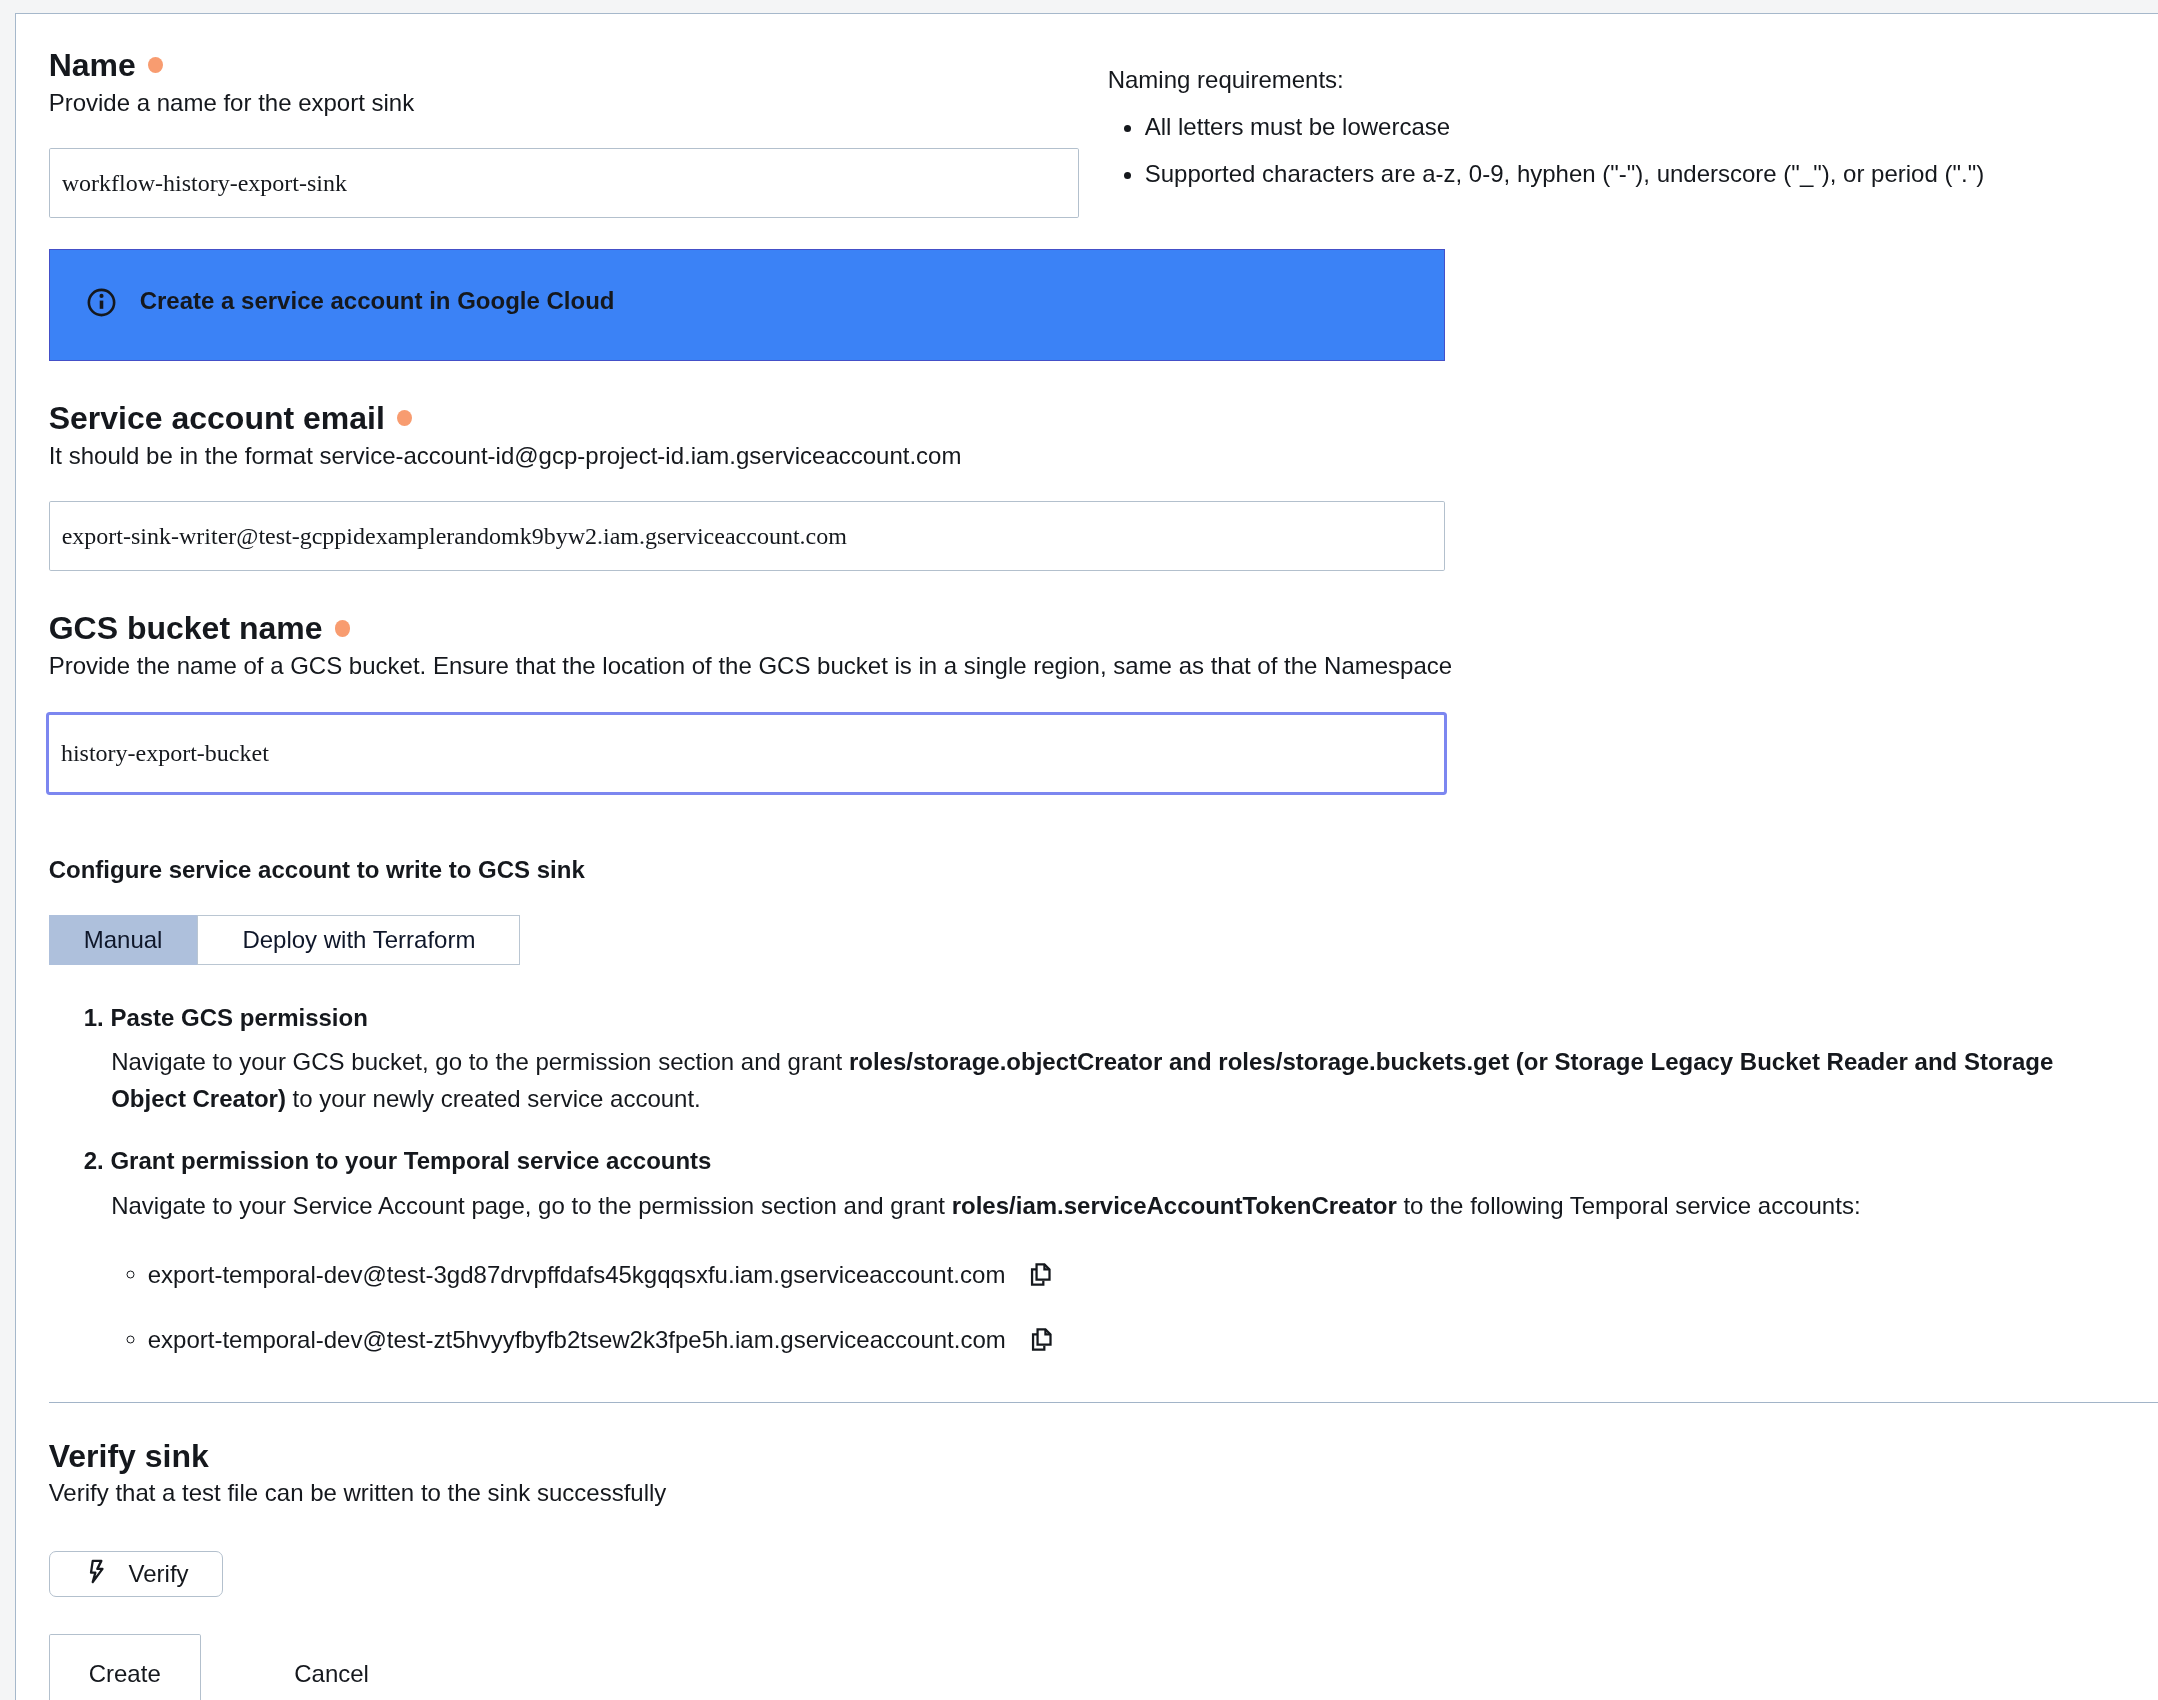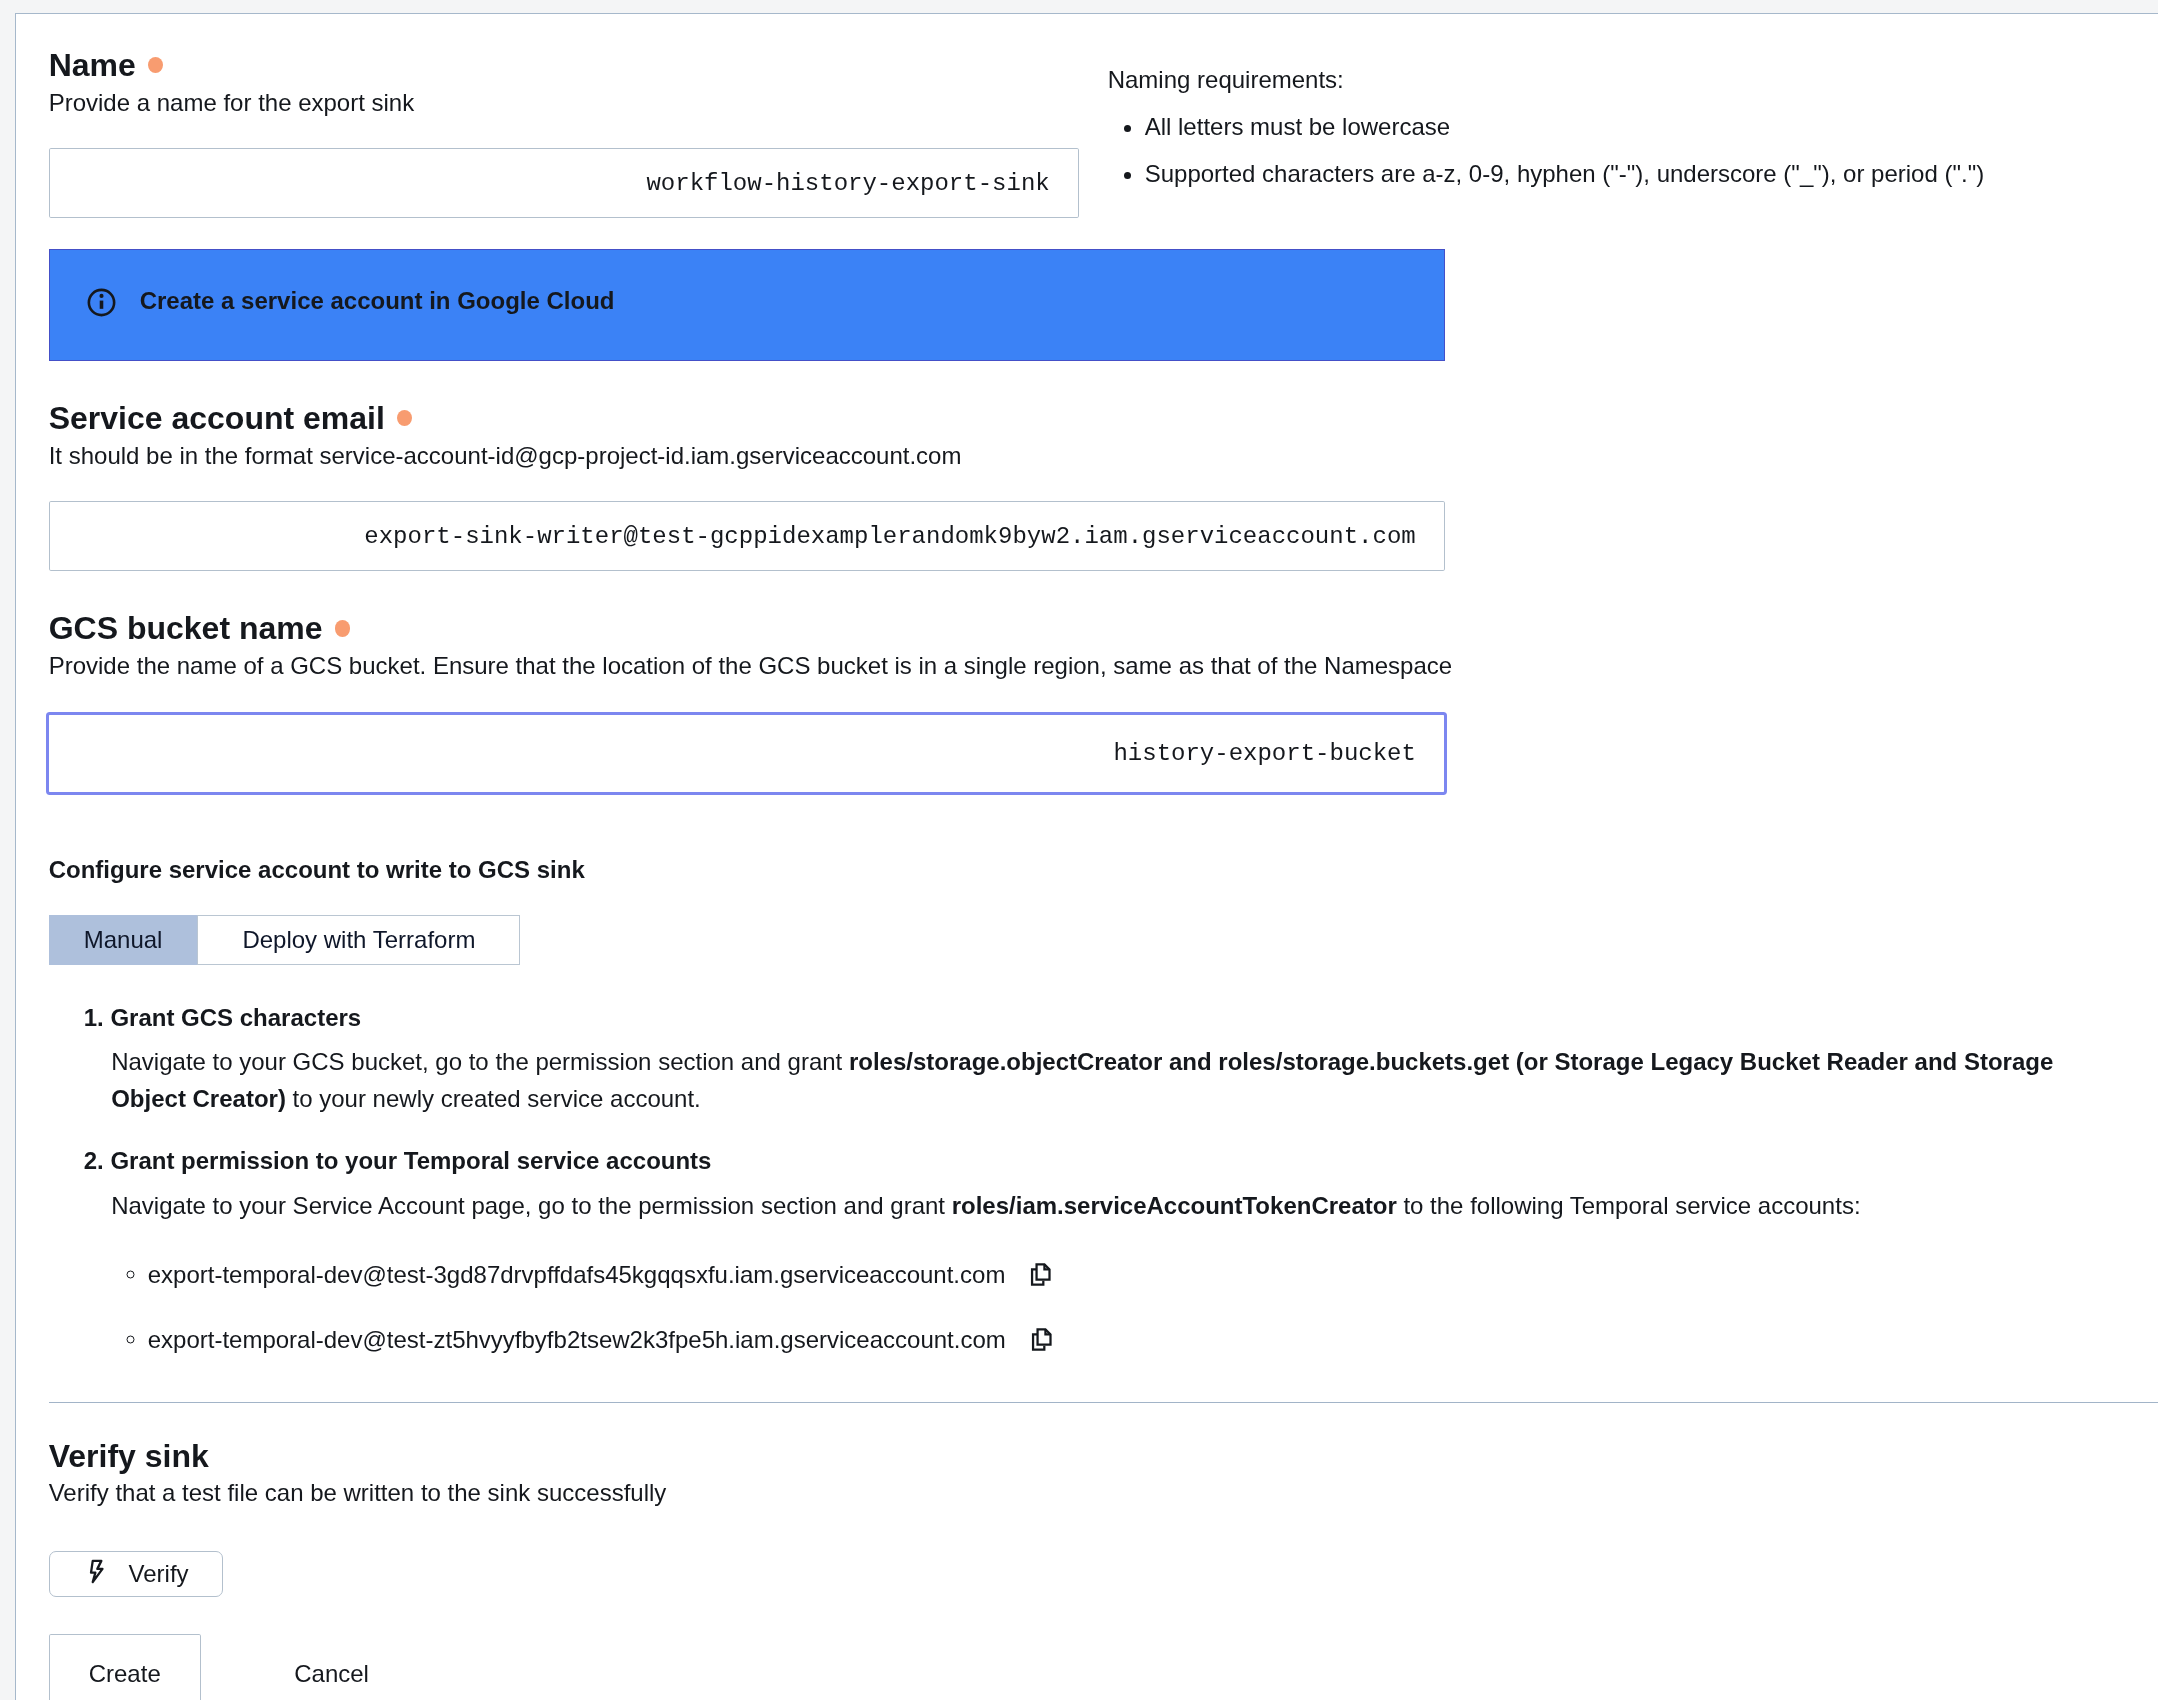--- a/index.html
+++ b/index.html
@@ -25,22 +25,22 @@
   .req-dot {
     display: inline-block; width: 15.6px; height: 16.5px; border-radius: 50%;
     background: #f89c70; margin-left: 12px; flex: none;
   }
   .field-help { font-size: 24px; line-height: 36px; margin-top: 1.8px; }
 
   .text-input {
     display: block; margin-top: 27.5px;
     height: 70px; width: 1030px;
     border: 1.8px solid #b3c0cd; border-radius: 1.8px;
-    font-family: Liberation Mono, monospace; font-size: 24px; color: #15181d;
-    padding: 0 28px; background: #fff; outline: none; text-align: right;
+    font-family: Liberation Serif, serif; font-size: 24px; color: #15181d;
+    padding: 0 12px; background: #fff; outline: none;
   }
   .text-input.wide { width: 1396px; }
   .text-input.focused {
     border: 3.7px solid #7c87f0; border-radius: 3.7px;
     height: 83px; width: 1401px; margin-left: -2.8px;
   }
 
   .nr-title { line-height: 36px; }
   .nr-list { margin: 11px 0 0 0; padding-left: 37px; }
   .nr-list li { line-height: 36px; margin-top: 11px; }
@@ -162,21 +162,21 @@
 
   <div class="section-title">Configure service account to write to GCS sink</div>
 
   <div class="tabs">
     <button class="tab selected">Manual</button>
     <button class="tab">Deploy with Terraform</button>
   </div>
 
   <ol class="steps">
     <li class="step">
-      <span class="step-title">Grant GCS characters</span>
+      <span class="step-title">Paste GCS permission</span>
       <p class="step-body"><span>Navigate to your GCS bucket, go to the permission section and grant </span><strong>roles/storage.objectCreator and roles/storage.buckets.get (or Storage Legacy Bucket Reader and Storage Object Creator)</strong><span> to your newly created service account.</span></p>
     </li>
     <li class="step">
       <span class="step-title">Grant permission to your Temporal service accounts</span>
       <p class="step-body"><span>Navigate to your Service Account page, go to the permission section and grant </span><strong>roles/iam.serviceAccountTokenCreator</strong><span> to the following Temporal service accounts:</span></p>
       <ul class="sa-list">
         <li>
           <span class="sa-email">export-temporal-dev@test-3gd87drvpffdafs45kgqqsxfu.iam.gserviceaccount.com</span><button class="copy-btn"><svg width="27" height="27" viewBox="0 0 24 24" fill="none" stroke="#15181d" stroke-width="2">
             <path d="M8.5 7.5 H4.5 V21 H14.5 V17.5"></path>
             <path d="M8.5 3 H15.5 L20 7.5 V16.5 H8.5 Z"></path>

